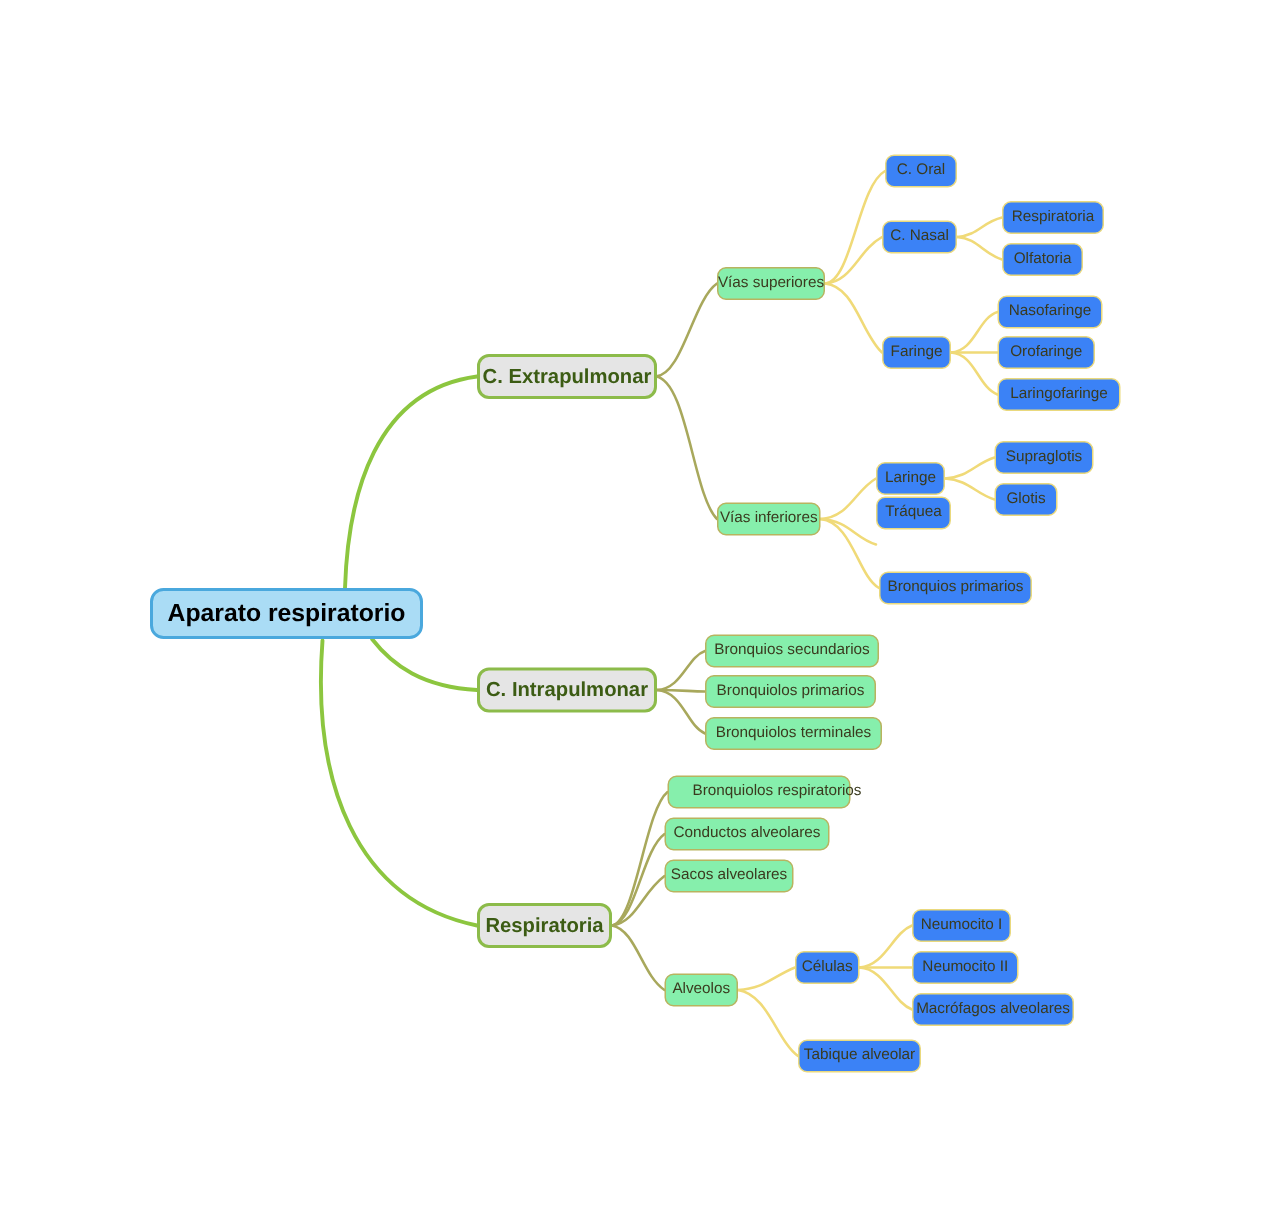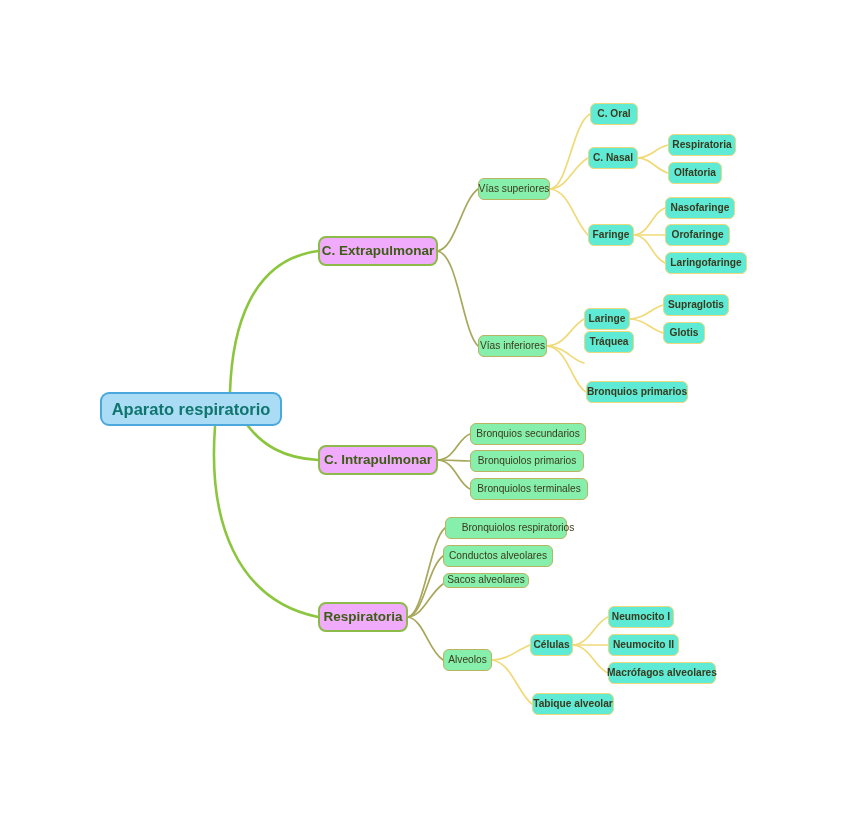--- a/index.html
+++ b/index.html
@@ -29,50 +29,50 @@
     display: flex;
     align-items: center;
     justify-content: center;
     white-space: nowrap;
     line-height: 1;
   }
   .node-root {
     background: #aadcf5;
     border: 2px solid #4aa8dd;
     border-radius: 9px;
-    color: #0f766e;
+    color: #000000;
     font-size: 16.5px;
     font-weight: bold;
     padding: 0 0;
   }
   .node-main {
-    background: #f0abfc;
+    background: #e5e5e5;
     border: 2px solid #8cbb4a;
     border-radius: 8px;
     color: #3c5c14;
     font-size: 13.5px;
     font-weight: bold;
     padding: 0 11px;
   }
   .node-sub {
     background: #86efac;
     border: 1.4px solid #b8b45f;
     border-radius: 6px;
     color: #3a3a1e;
     font-size: 10.2px;
     font-weight: normal;
     padding: 0 8px;
   }
   .node-leaf {
-    background: #5eead4;
+    background: #3b82f6;
     border: 1.4px solid #ead97d;
     border-radius: 6px;
     color: #3a3a1e;
     font-size: 10.2px;
-    font-weight: bold;
+    font-weight: normal;
     padding: 0 8px;
   }
 </style>
 </head>
 <body>
 
 <div id="canvas">
 
   <svg id="edges" viewBox="0 0 848 814">
 
@@ -140,21 +140,21 @@
   <div class="node node-leaf" style="left:663px; top:322px; width:42px; height:22px;">Glotis</div>
   <div class="node node-leaf" style="left:584px; top:331px; width:50px; height:22px;">Tráquea</div>
   <div class="node node-leaf" style="left:586px; top:381px; width:102px; height:22px;">Bronquios primarios</div>
 
   <div class="node node-sub" style="left:470px; top:423px; width:116px; height:22px;">Bronquios secundarios</div>
   <div class="node node-sub" style="left:470px; top:450px; width:114px; height:22px;">Bronquiolos primarios</div>
   <div class="node node-sub" style="left:470px; top:478px; width:118px; height:22px;">Bronquiolos terminales</div>
 
   <div class="node node-sub" style="left:445px; top:517px; width:122px; height:22px;padding-left:32px;">Bronquiolos respiratorios</div>
   <div class="node node-sub" style="left:443px; top:545px; width:110px; height:22px;">Conductos alveolares</div>
-  <div class="node node-sub" style="left:443px; top:573px; width:86px; height:15px;">Sacos alveolares</div>
+  <div class="node node-sub" style="left:443px; top:573px; width:86px; height:22px;">Sacos alveolares</div>
   <div class="node node-sub" style="left:443px; top:649px; width:49px; height:22px;">Alveolos</div>
 
   <div class="node node-leaf" style="left:530px; top:634px; width:43px; height:22px;">Células</div>
   <div class="node node-leaf" style="left:608px; top:606px; width:66px; height:22px;">Neumocito I</div>
   <div class="node node-leaf" style="left:608px; top:634px; width:71px; height:22px;">Neumocito II</div>
   <div class="node node-leaf" style="left:608px; top:662px; width:108px; height:22px;">Macrófagos alveolares</div>
   <div class="node node-leaf" style="left:532px; top:693px; width:82px; height:22px;">Tabique alveolar</div>
 
 </div>
 

